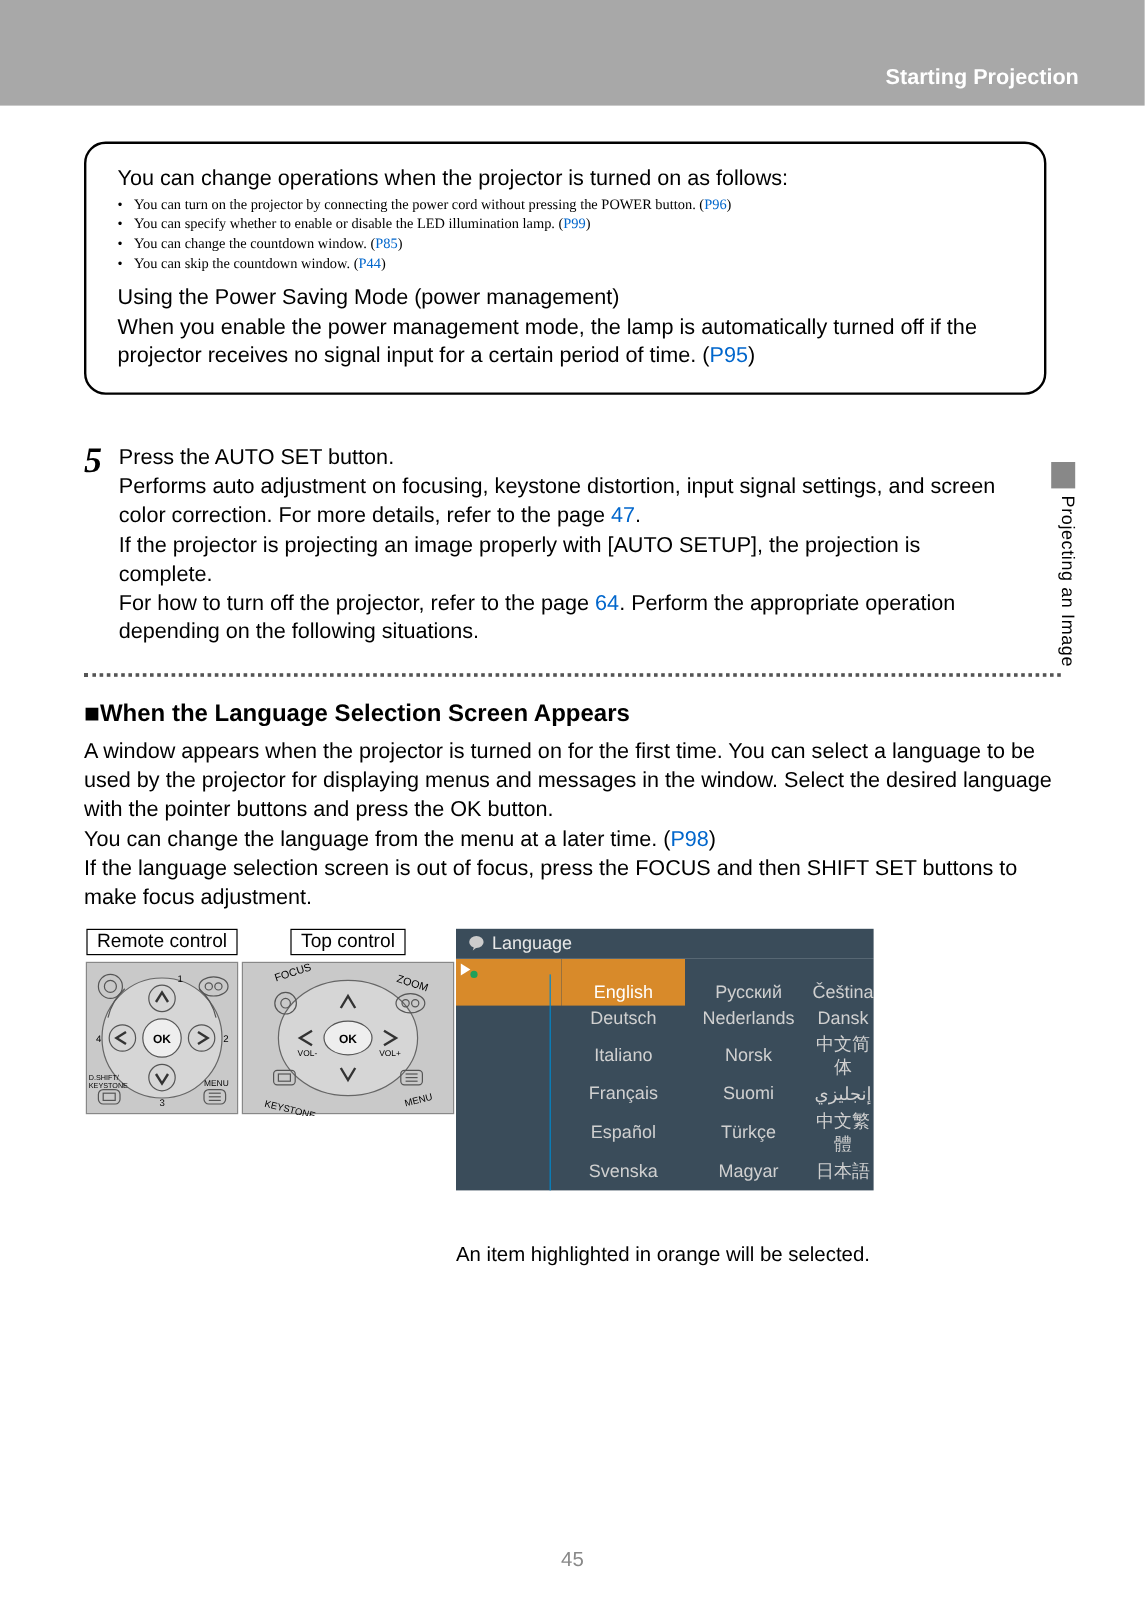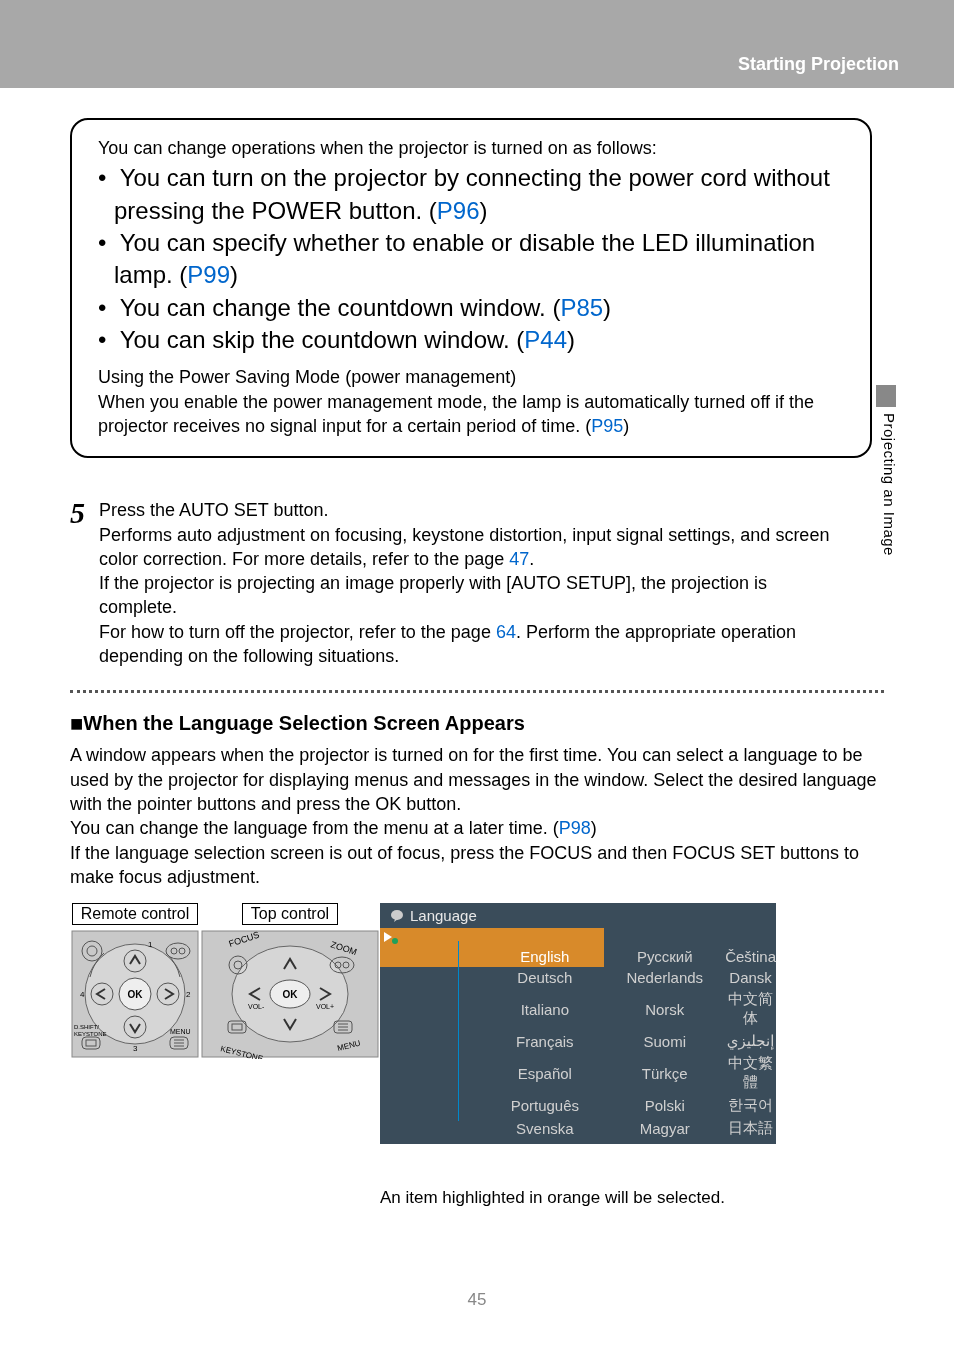--- a/index.html
+++ b/index.html
@@ -57,24 +57,25 @@
   .para {
     font-size: 18px;
     line-height: 1.35;
   }
   .bullet-list {
     list-style: none;
     padding-left: 0;
     margin: 2px 0 8px 0;
   }
   .bullet-list li {
-    font-size: 24px;
+    font-size: 12px;
     line-height: 1.35;
     padding-left: 16px;
     text-indent: -16px;
+    font-family: Liberation Serif, serif;
   }
   .bullet-list li::before {
     content: "•";
     padding-right: 7px;
   }
   .link { color: #0066cc; }
   .step-row {
     display: flex;
     margin-top: 40px;
     align-items: flex-start;
@@ -110,21 +111,21 @@
     border: 1px solid #000;
     font-size: 16px;
     padding: 1px 8px;
     display: inline-block;
     margin-bottom: 4px;
   }
   .remote-svg, .top-svg {
     display: block;
   }
   .lang-panel {
-    width: 396px;
+    width: 348px;
   }
   .lang-header {
     background: #3a4c5a;
     color: #e8e8e8;
     font-size: 15px;
     padding: 4px 10px;
     display: flex;
     align-items: center;
     gap: 6px;
   }
@@ -214,21 +215,21 @@
   <div class="section-h">
     <span class="sq">■</span><span>When the Language Selection Screen Appears</span>
   </div>
   <div class="para">
     <span>A window appears when the projector is turned on for the first time. You can select a language to be used by the projector for displaying menus and messages in the window. Select the desired language with the pointer buttons and press the </span><span>OK</span><span> button.</span>
   </div>
   <div class="para">
     <span>You can change the language from the menu at a later time. (</span><span class="link">P98</span>)
   </div>
   <div class="para">
-    <span>If the language selection screen is out of focus, press the </span><span>FOCUS</span><span> and then </span><span>FOCUS SET</span><span> buttons to make focus adjustment.</span>
+    <span>If the language selection screen is out of focus, press the </span><span>FOCUS</span><span> and then </span><span>SHIFT SET</span><span> buttons to make focus adjustment.</span>
   </div>
 
   <div class="control-row">
 
     <div class="control-block">
       <div class="control-label">Remote control</div>
       <svg class="remote-svg" width="130" height="130" viewBox="0 0 130 130">
         <rect x="2" y="2" width="126" height="126" fill="#c9c9c9" stroke="#888"></rect>
         <circle cx="65" cy="65" r="50" fill="#d6d6d6" stroke="#666" stroke-width="1"></circle>
         <circle cx="65" cy="65" r="16" fill="#eee" stroke="#555"></circle>
@@ -340,26 +341,20 @@
                 <td>Français</td>
                 <td>Suomi</td>
                 <td>إنجليزي</td>
               </tr>
           <tr>
                 <td></td>
                 <td>Español</td>
                 <td>Türkçe</td>
                 <td>中文繁體</td>
               </tr>
-          <tr>
-                <td></td>
-                <td>Português</td>
-                <td>Polski</td>
-                <td>한국어</td>
-              </tr>
           <tr class="lang-row-last">
                 <td></td>
                 <td>Svenska</td>
                 <td>Magyar</td>
                 <td>日本語</td>
               </tr>
         </tbody>
           </table>
       </div>
       <div style="position:absolute;left:78px;top:38px;width:1px;height:180px;background:#0088cc"></div>

